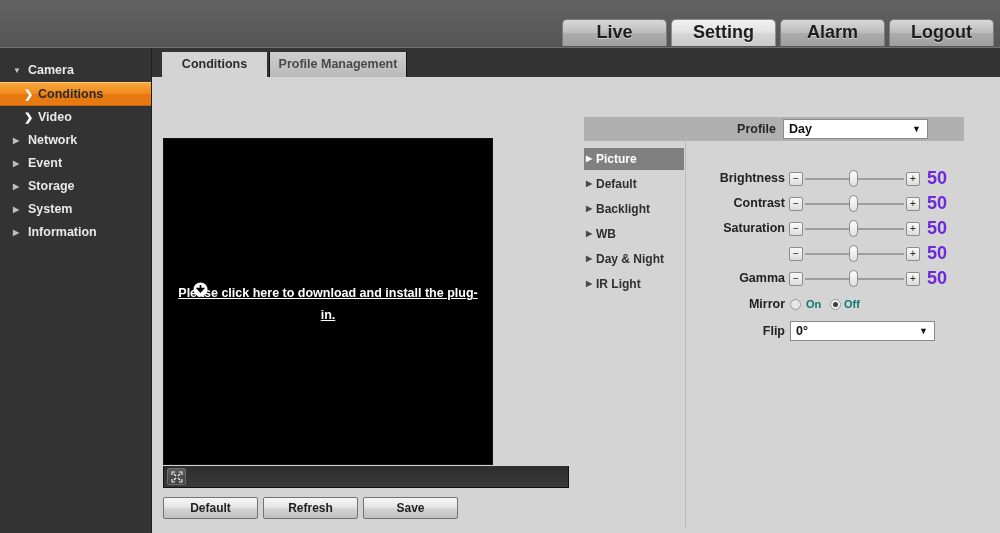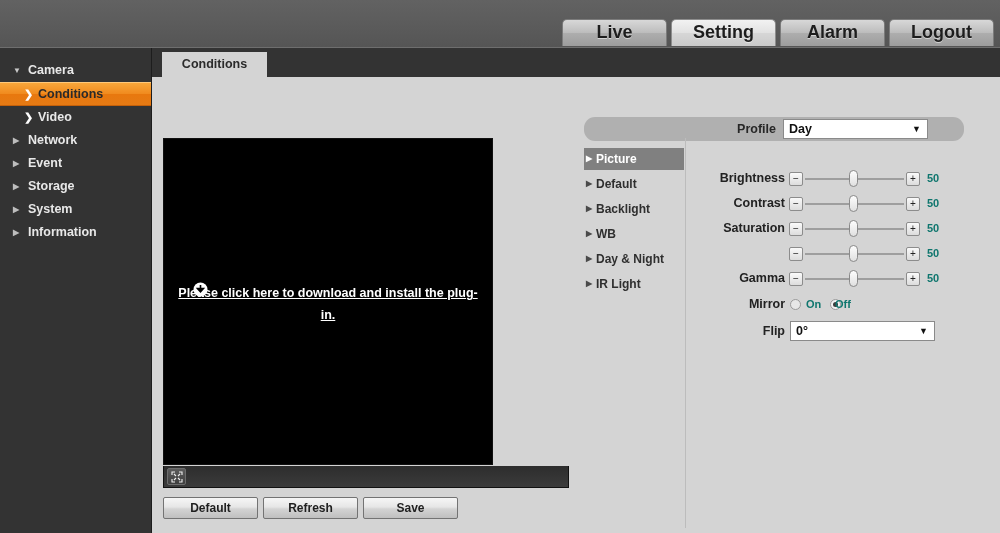--- a/index.html
+++ b/index.html
@@ -166,21 +166,20 @@
   .vdivider {
     position: absolute; left: 533px; top: 61px;
     width: 1px; height: 390px; background: #bcbcbc;
   }
 
   
   .profilebar {
     position: absolute; left: 432px; top: 40px;
     width: 380px; height: 24px;
     background: #b0b0b0;
-    border-radius: 11px;
   }
   .profilebar .lbl {
     position: absolute; right: 188px; top: 0; height: 24px; line-height: 24px;
     font-size: 12.5px; font-weight: bold; color: #272727;
   }
   .sel {
     height: 20px; background: #ffffff; border: 1px solid #8a8a8a;
     font-size: 12.5px; font-weight: bold; color: #111;
     line-height: 18px; padding-left: 5px; position: relative; cursor: pointer;
   }
@@ -211,21 +210,21 @@
     background: #9e9e9e;
   }
   .thumb {
     position: absolute; left: 152px; top: 4px; width: 9px; height: 17px;
     background: linear-gradient(to bottom, #fdfdfd, #e0e0e0);
     border: 1px solid #8a8a8a; border-radius: 5px;
     cursor: pointer;
   }
   .rval {
     position: absolute; left: 230px; top: 0; height: 25px; line-height: 25px;
-    font-size: 11px; font-weight: bold; color: #0f766e;
+    font-size: 18px; font-weight: bold; color: #6d28d9;
   }
 
   
   .mirror-row { position: relative; height: 27px; }
   .mirror-row .rlabel {
     position: absolute; left: 0; width: 88px; top: 0; height: 27px; line-height: 27px;
     text-align: right; font-size: 12.5px; font-weight: bold; color: #222;
   }
   .radio {
     position: absolute; top: 8px; width: 11px; height: 11px;
@@ -236,21 +235,21 @@
   .radio.off { left: 133px; background: #f2f2f2; }
   .radio.off::after {
     content: ""; position: absolute; left: 2px; top: 2px;
     width: 5px; height: 5px; border-radius: 50%; background: #3c3c3c;
   }
   .rtext {
     position: absolute; top: 0; height: 27px; line-height: 27px;
     font-size: 11px; font-weight: bold; color: #0f766e;
   }
   .rtext.t-on  { left: 109px; }
-  .rtext.t-off { left: 138px; }
+  .rtext.t-off { left: 147px; }
 
   
   .flip-row { position: relative; height: 27px; }
   .flip-row .rlabel {
     position: absolute; left: 0; width: 88px; top: 0; height: 27px; line-height: 27px;
     text-align: right; font-size: 12.5px; font-weight: bold; color: #222;
   }
   .flip-row .sel { position: absolute; left: 93px; top: 3px; width: 145px; }
 </style>
 </head>
@@ -299,20 +298,21 @@
     <div class="side-item">
       <span class="caret">▶</span>
       <span>Information</span>
     </div>
   </div>
 
   <div class="content">
 
     <div class="tabstrip">
       <div class="ctab" id="tab0">Conditions</div>
+      <div class="ctab" id="tab1">Profile Management</div>
     </div>
     <div class="tab-underline"></div>
 
     <div class="panel">
 
       <div class="video-wrap">
         <div class="video-msg">
           <span class="dl-icon">
             <svg width="15" height="15" viewBox="0 0 15 15" xmlns="http://www.w3.org/2000/svg">
               <circle cx="7.5" cy="7.5" r="7" fill="#ffffff"></circle>

